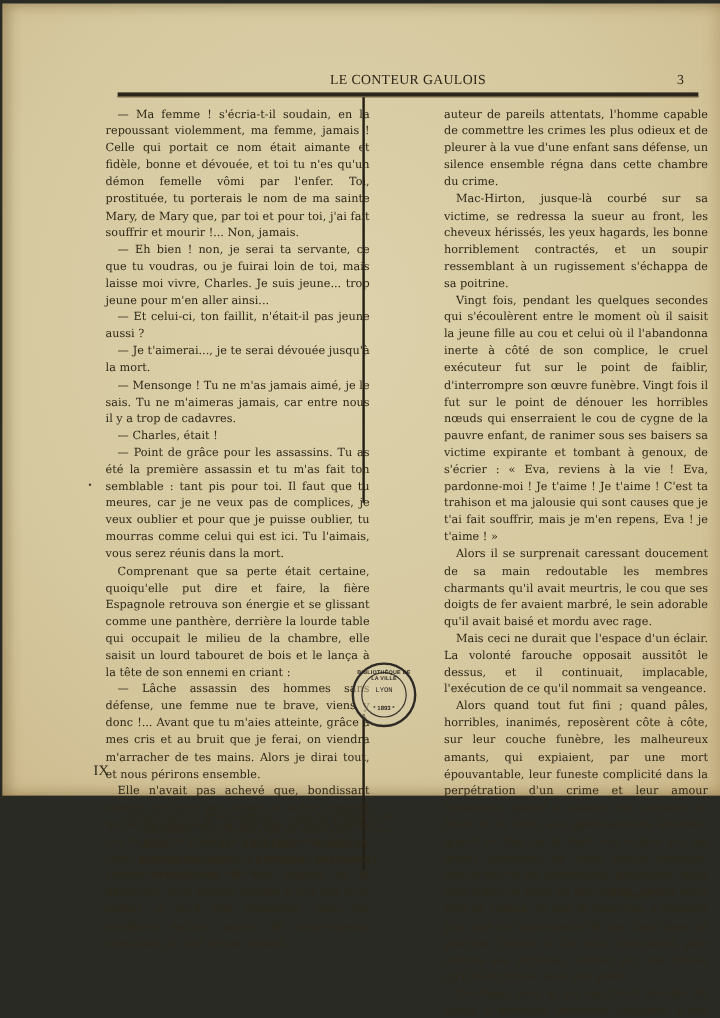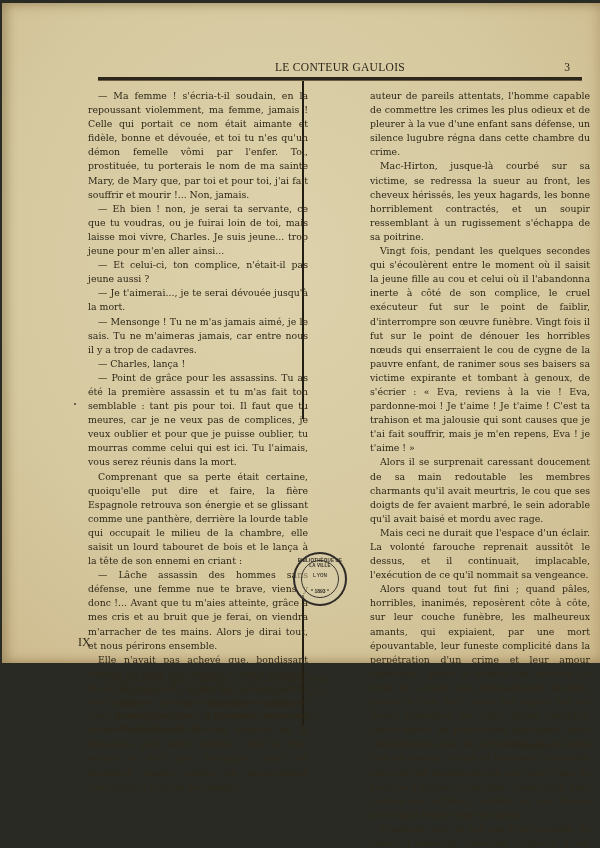--- a/index.html
+++ b/index.html
@@ -99,41 +99,41 @@
     <div class="header-title">LE CONTEUR GAULOIS</div>
     <div class="page-number">3</div>
   </div>
   <div class="header-rule"></div>
   <div class="col-rule"></div>
   <div class="col-rule-lower"></div>
 
   <div class="column col-left">
     <p>— Ma femme ! s'écria-t-il soudain, en la repoussant violemment, ma femme, jamais ! Celle qui portait ce nom était aimante et fidèle, bonne et dévouée, et toi tu n'es qu'un démon femelle vômi par l'enfer. Toi, prostituée, tu porterais le nom de ma sainte Mary, de Mary que, par toi et pour toi, j'ai fait souffrir et mourir !... Non, jamais.</p>
     <p>— Eh bien ! non, je serai ta servante, ce que tu voudras, ou je fuirai loin de toi, mais laisse moi vivre, Charles. Je suis jeune... trop jeune pour m'en aller ainsi...</p>
-    <p>— Et celui-ci, ton complice, n'était-il pas jeune aussi ?</p>
+    <p>— Et celui-ci, ton faillit, n'était-il pas jeune aussi ?</p>
     <p>— Je t'aimerai..., je te serai dévouée jusqu'à la mort.</p>
     <p>— Mensonge ! Tu ne m'as jamais aimé, je le sais. Tu ne m'aimeras jamais, car entre nous il y a trop de cadavres.</p>
-    <p>— Charles, lança !</p>
+    <p>— Charles, était !</p>
     <p>— Point de grâce pour les assassins. Tu as été la première assassin et tu m'as fait ton semblable : tant pis pour toi. Il faut que tu meures, car je ne veux pas de complices, je veux oublier et pour que je puisse oublier, tu mourras comme celui qui est ici. Tu l'aimais, vous serez réunis dans la mort.</p>
     <p>Comprenant que sa perte était certaine, quoiqu'elle put dire et faire, la fière Espagnole retrouva son énergie et se glissant comme une panthère, derrière la lourde table qui occupait le milieu de la chambre, elle saisit un lourd tabouret de bois et le lança à la tête de son ennemi en criant :</p>
     <p>— Lâche assassin des hommes sans défense, une femme nue te brave, viens y donc !... Avant que tu m'aies atteinte, grâce à mes cris et au bruit que je ferai, on viendra m'arracher de tes mains. Alors je dirai tout, et nous périrons ensemble.</p>
     <p>Elle n'avait pas achevé que, bondissant comme un tigre par dessus le faible rempart qu'on lui opposait, le terrible lutteur tomba sur la pauvre créature qu'il renversa sous ce choc formidable. Alors il étreignit, entre ses serres irrésistibles, le cou mignon de la danseuse, qu'il enleva comme il eût fait d'un enfant et qu'il jeta étranglée, mais les membres encore agités de mouvements convulsifs, à côté de son amant.</p>
   </div>
 
   <div class="margin-mark"></div>
 
   <div class="chapter-num">IX</div>
   <div class="chapter-summary">Dualisme de Marc-Hirton. — Les remords d'un coupable. — Le réveil de la volonté. — Go a head. — Le sinistre fardeau. — Ensevelissement. — Le tombeau des amants. — Miss Lucy. — En route !</div>
 
   <div class="column col-right">
-    <p style="text-indent:0">auteur de pareils attentats, l'homme capable de commettre les crimes les plus odieux et de pleurer à la vue d'une enfant sans défense, un silence lugubre régna dans cette chambre du crime.</p>
+    <p style="text-indent:0">auteur de pareils attentats, l'homme capable de commettre les crimes les plus odieux et de pleurer à la vue d'une enfant sans défense, un silence ensemble régna dans cette chambre du crime.</p>
     <p>Mac-Hirton, jusque-là courbé sur sa victime, se redressa la sueur au front, les cheveux hérissés, les yeux hagards, les bonne horriblement contractés, et un soupir ressemblant à un rugissement s'échappa de sa poitrine.</p>
     <p>Vingt fois, pendant les quelques secondes qui s'écoulèrent entre le moment où il saisit la jeune fille au cou et celui où il l'abandonna inerte à côté de son complice, le cruel exécuteur fut sur le point de faiblir, d'interrompre son œuvre funèbre. Vingt fois il fut sur le point de dénouer les horribles nœuds qui enserraient le cou de cygne de la pauvre enfant, de ranimer sous ses baisers sa victime expirante et tombant à genoux, de s'écrier : « Eva, reviens à la vie ! Eva, pardonne-moi ! Je t'aime ! Je t'aime ! C'est ta trahison et ma jalousie qui sont causes que je t'ai fait souffrir, mais je m'en repens, Eva ! je t'aime ! »</p>
     <p>Alors il se surprenait caressant doucement de sa main redoutable les membres charmants qu'il avait meurtris, le cou que ses doigts de fer avaient marbré, le sein adorable qu'il avait baisé et mordu avec rage.</p>
-    <p>Mais ceci ne durait que l'espace d'un éclair. La volonté farouche reprenait aussitôt le dessus, et il continuait, implacable, l'exécution de ce qu'il nommait sa vengeance.</p>
+    <p>Mais ceci ne durait que l'espace d'un éclair. La volonté farouche opposait aussitôt le dessus, et il continuait, implacable, l'exécution de ce qu'il nommait sa vengeance.</p>
     <p>Alors quand tout fut fini ; quand pâles, horribles, inanimés, reposèrent côte à côte, sur leur couche funèbre, les malheureux amants, qui expiaient, par une mort épouvantable, leur funeste complicité dans la perpétration d'un crime et leur amour éphémère, quand le silence eut succédé au bruit de la lutte, aux gémissements étouffés, quand le râle de la mort eut expiré sur les lèvres tuméfiées de cette divine créature, chef-d'œuvre de perfections physiques, mais chef-d'œuvre aussi de perversité, quand enfin rien ne remua, et que le bourreau n'entendit plus que les battements de son cœur dans sa poitrine d'airain, il s'en alla, chancelant, pâle comme ses victimes, tomber sur une chaise qu'il faillit briser sous son poids.</p>
     <p>Courbant vers le sol son front mouillé de sueur, il demeura immobile, songeant à son passé, songeant à son présent, maudissant la main implacable du destin qui s'était appesantie sur lui, et qui, de pays en pays, de chute en chute, l'avait conduit là, où il était dans une chambre d'auberge où il venait d'accomplir un triple crime. Il songeait aussi à ces deux êtres hier pleins de vie, de santé, de beauté et d'amour, et dormant de l'éternel sommeil de la mort.</p>
   </div>
 
   <div class="to-be-continued">A Avant.)</div>
 
   <div class="stamp">
     <div class="stamp-inner"></div>
     <div class="stamp-ring">BIBLIOTHÈQUE DE LA VILLE</div>
     <div class="stamp-city">LYON</div>

